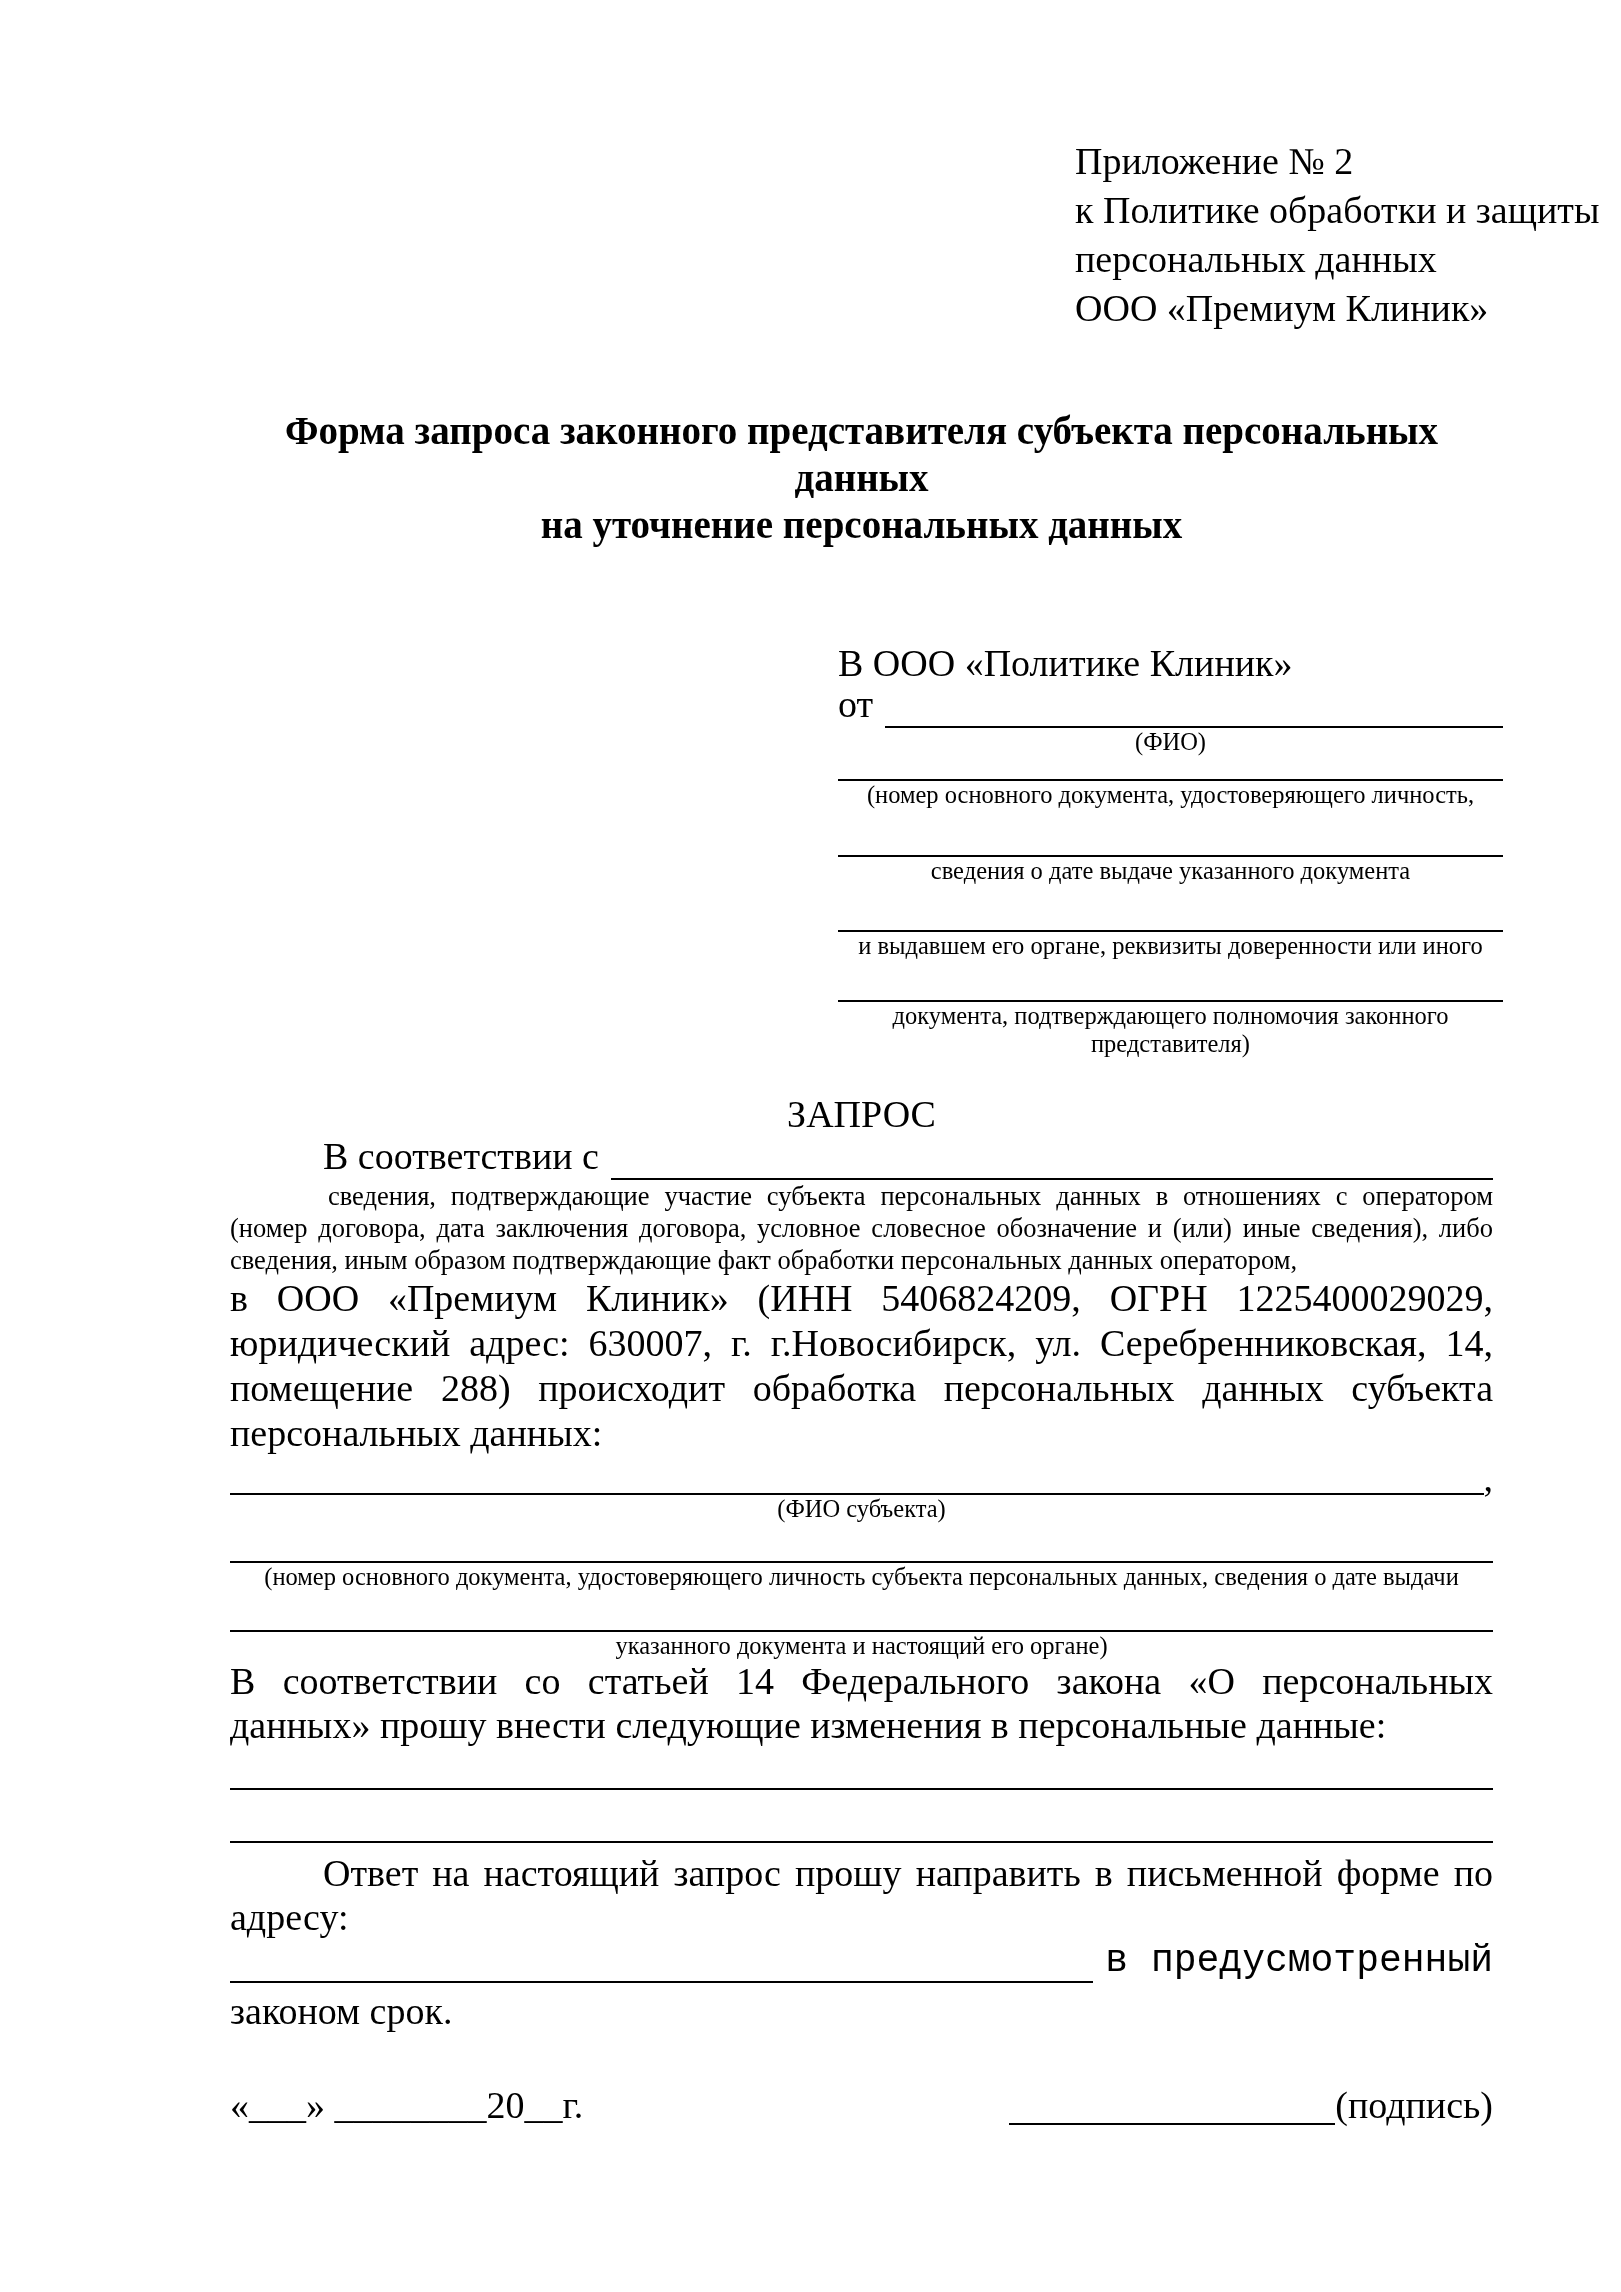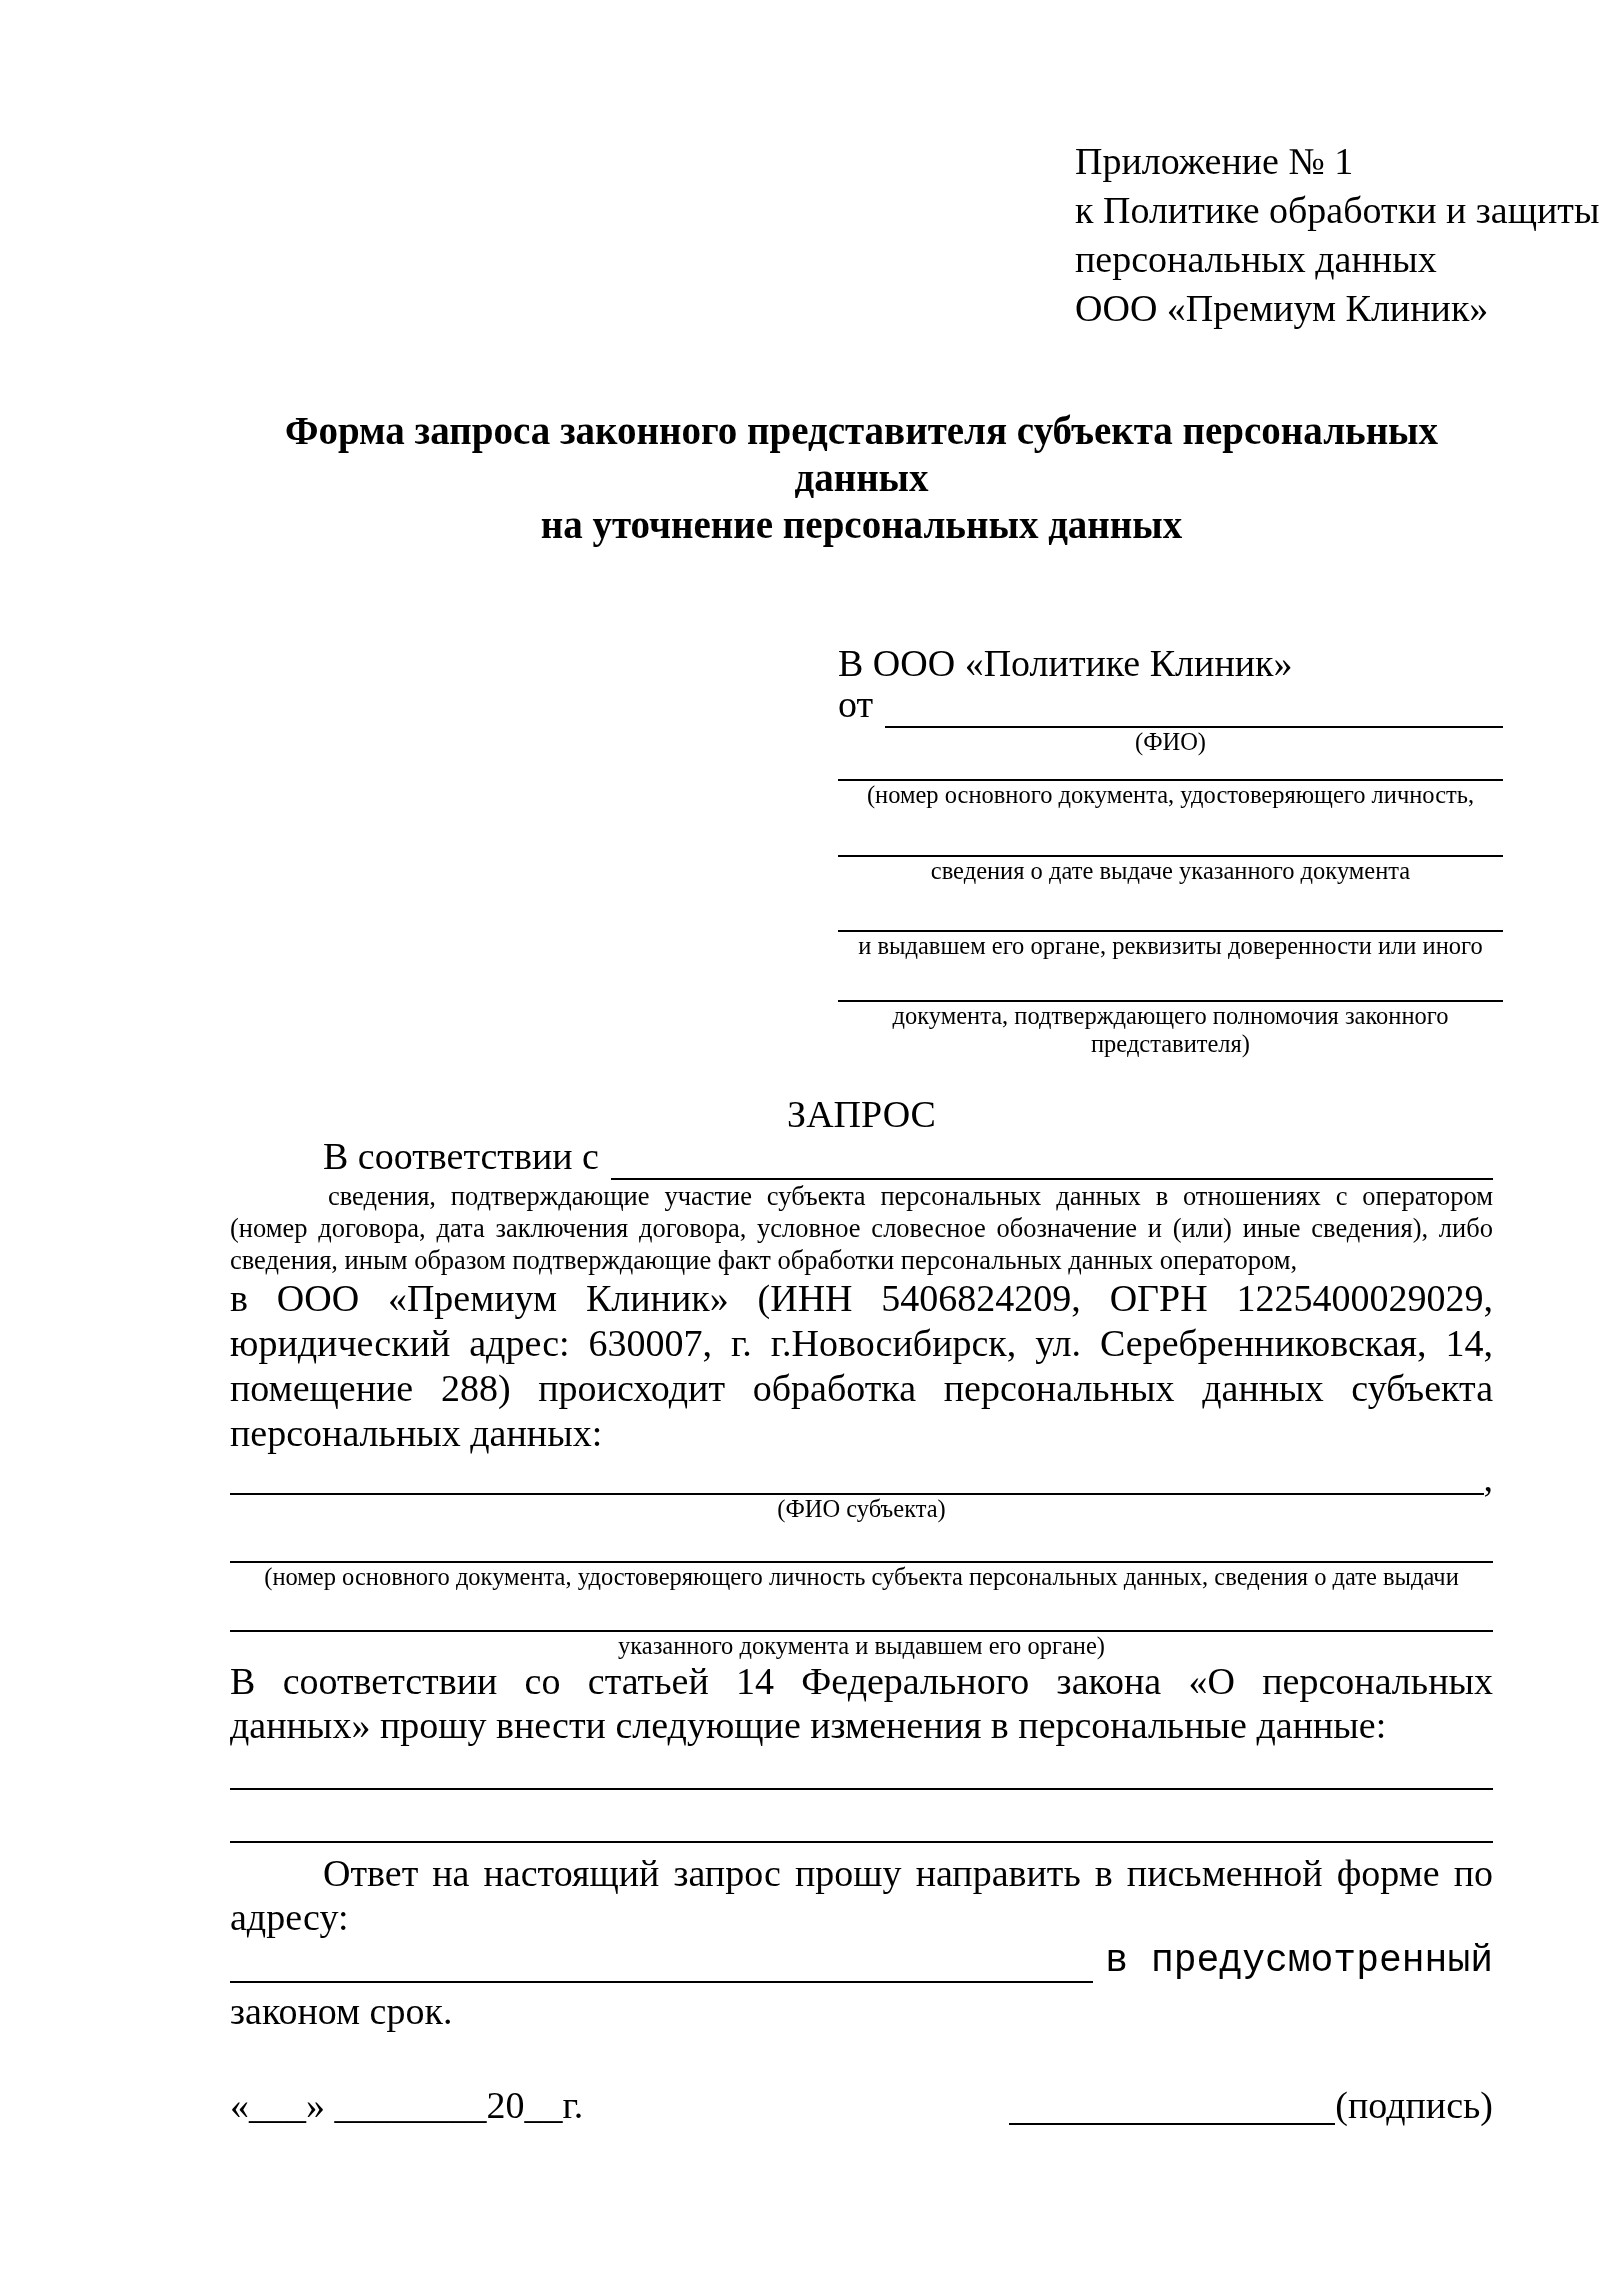--- a/index.html
+++ b/index.html
@@ -154,21 +154,21 @@
     height: 100%;
   }
   .sign-caption { line-height: 39px; }
 </style>
 </head>
 <body>
 
 <div class="page">
 
   <div class="appendix">
-    <div>Приложение № 1</div>
+    <div>Приложение № 2</div>
     <div>к Политике обработки и защиты</div>
     <div>персональных данных</div>
     <div>ООО «Премиум Клиник»</div>
   </div>
 
   <div class="title">
     <div>Форма запроса законного представителя субъекта персональных данных</div>
     <div>на уточнение персональных данных</div>
   </div>
 
@@ -207,21 +207,21 @@
   <div class="subject-row">
     <div class="subject-fill"></div>
     <span class="comma">,</span>
   </div>
   <div class="caption">(ФИО субъекта)</div>
 
   <div class="doc-line"></div>
   <div class="caption">(номер основного документа, удостоверяющего личность субъекта персональных данных, сведения о дате выдачи</div>
 
   <div class="doc-line"></div>
-  <div class="caption">указанного документа и выдавшем его органе)</div>
+  <div class="caption">указанного документа и настоящий его органе)</div>
 
   <div class="par law">В соответствии со статьей 14 Федерального закона «О персональных данных» прошу внести следующие изменения в персональные данные:</div>
 
   <div class="blank-1"></div>
   <div class="blank-2"></div>
 
   <div class="answer-first">Ответ на настоящий запрос прошу направить в письменной форме по адресу:</div>
   <div class="answer-row">
     <div class="address-fill"></div>
     <span class="answer-middle">в предусмотренный</span>

